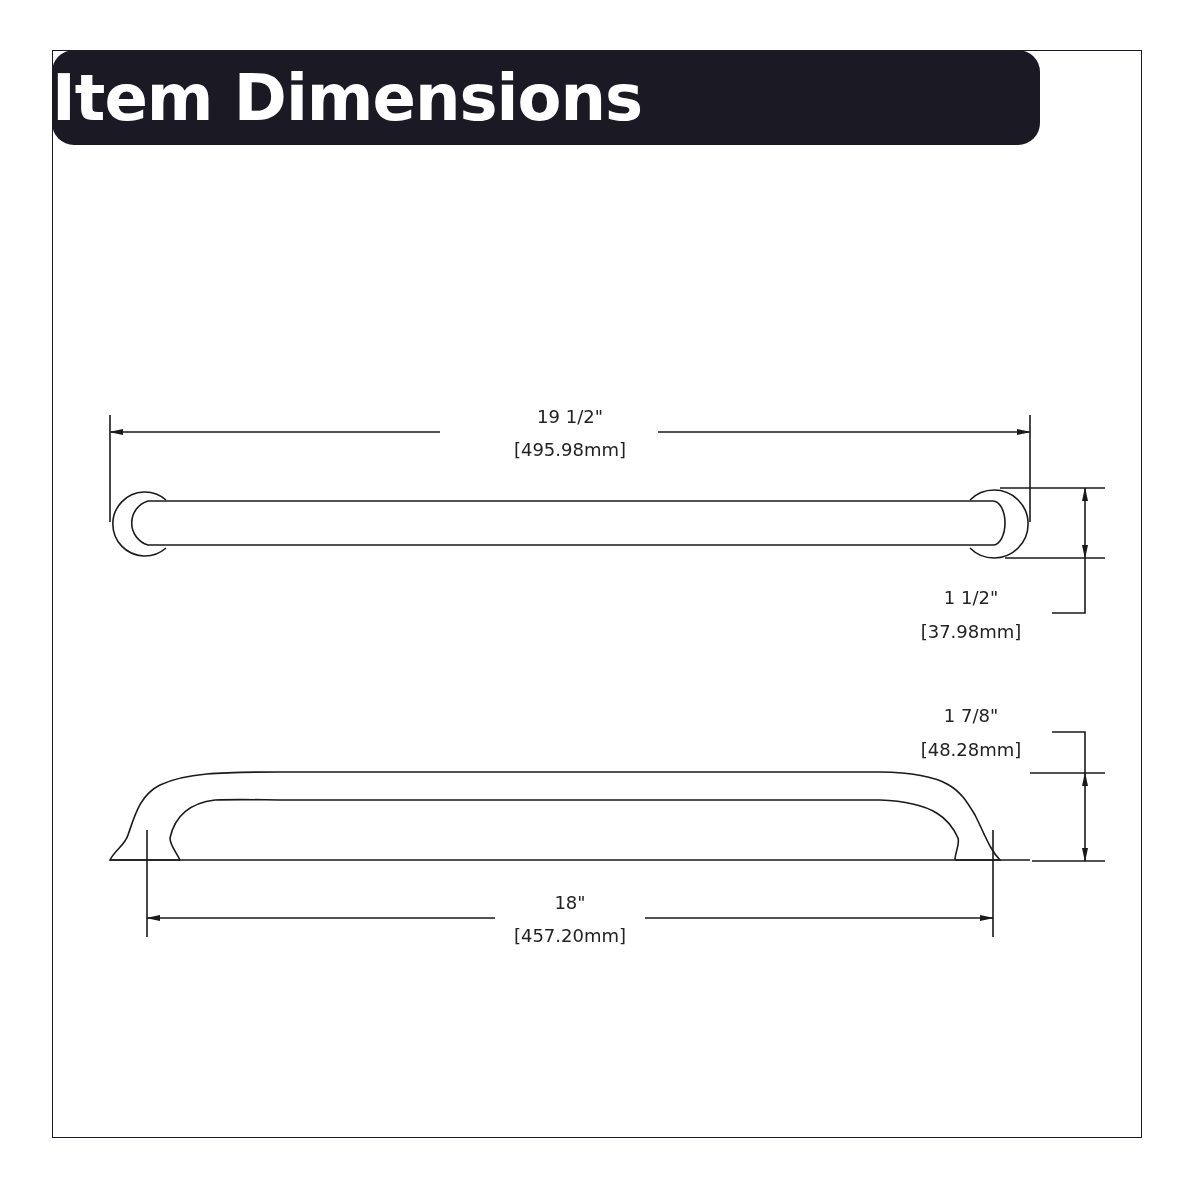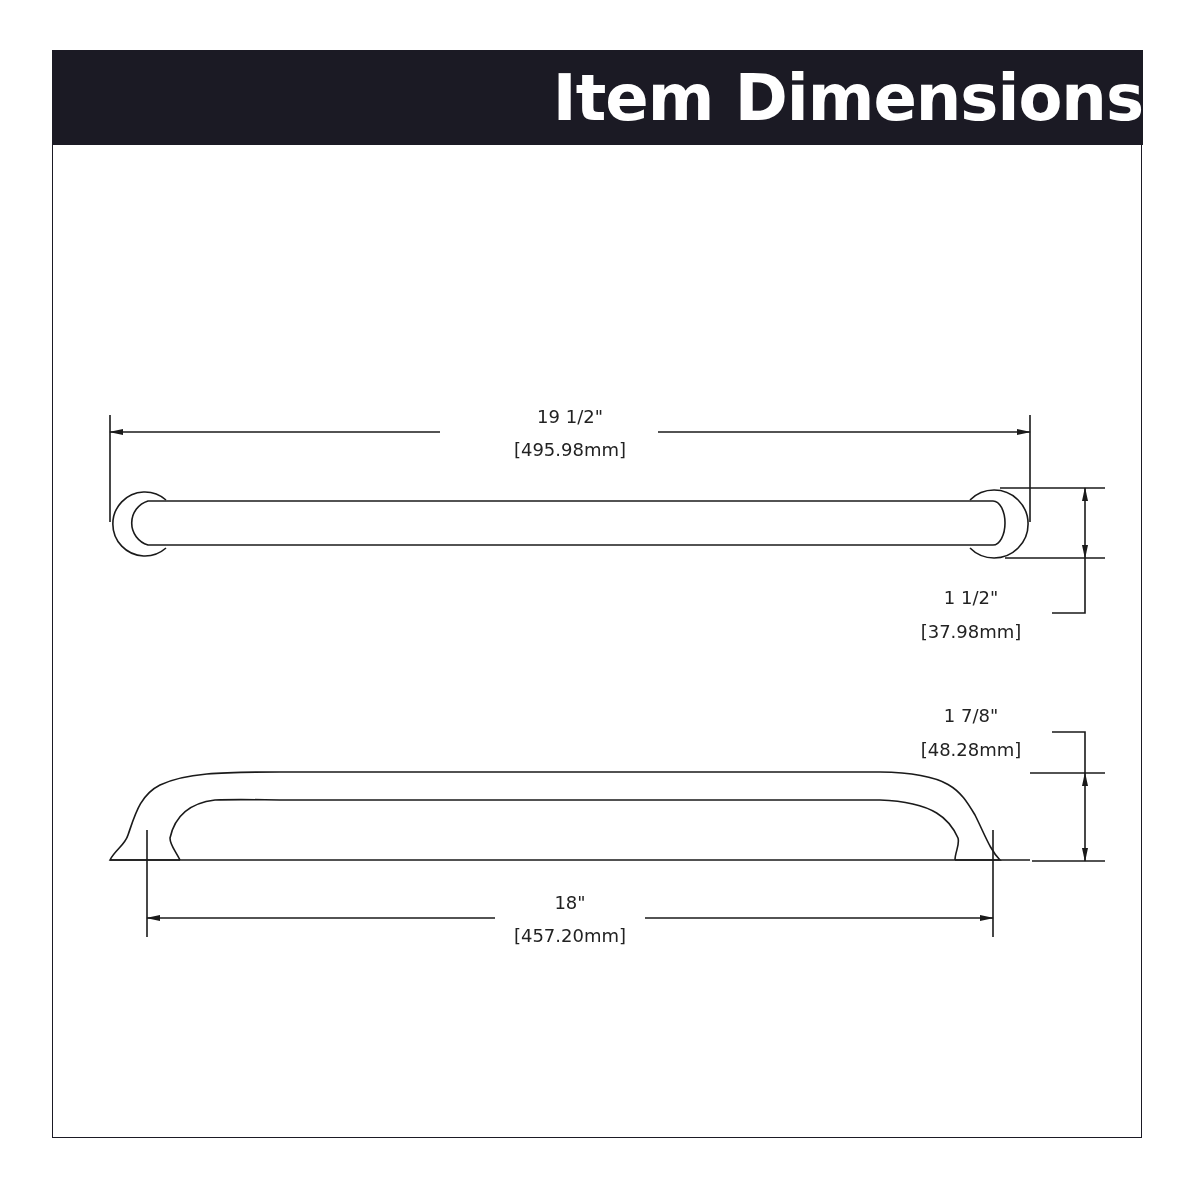--- a/index.html
+++ b/index.html
@@ -1,18 +1,18 @@
 <!DOCTYPE html>
 <html><head>
   <meta charset="utf-8">
   <style>
     html, body { margin: 0; padding: 0; background: #ffffff; }
     body { width: 1200px; height: 1200px; position: relative; overflow: hidden; font-family: "DejaVu Sans", sans-serif; }
     .frame { position: absolute; left: 52px; top: 50px; width: 1090px; height: 1088px; border: 1.5px solid #1b1a24; box-sizing: border-box; }
-    .header { position: absolute; left: 52px; top: 50px; width: 1091px; height: 95px; background: #1b1a24; display: flex; align-items: center; justify-content: flex-end; }
+    .header { position: absolute; left: 52px; top: 50px; width: 988px; height: 95px; background: #1b1a24; display: flex; align-items: center; justify-content: flex-start; border-radius: 22px; }
     .header-title { color: #ffffff; font-family: "DejaVu Sans", sans-serif; font-weight: bold; font-size: 64px; letter-spacing: -1px; }
     svg.drawing { position: absolute; left: 0; top: 0; }
     .dim-text { font-family: "DejaVu Sans", sans-serif; font-size: 18px; fill: #222222; }
   </style>
 </head>
 <body>
 
 <div class="frame"></div>
 <div class="header">
   <span class="header-title">Item Dimensions</span>

